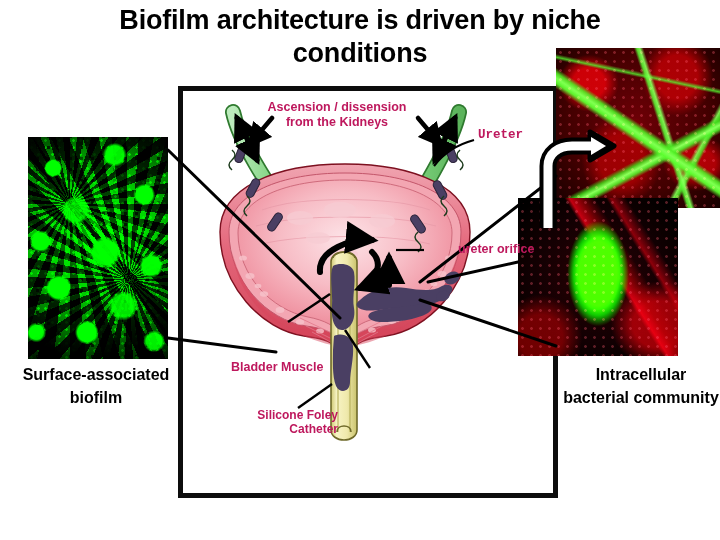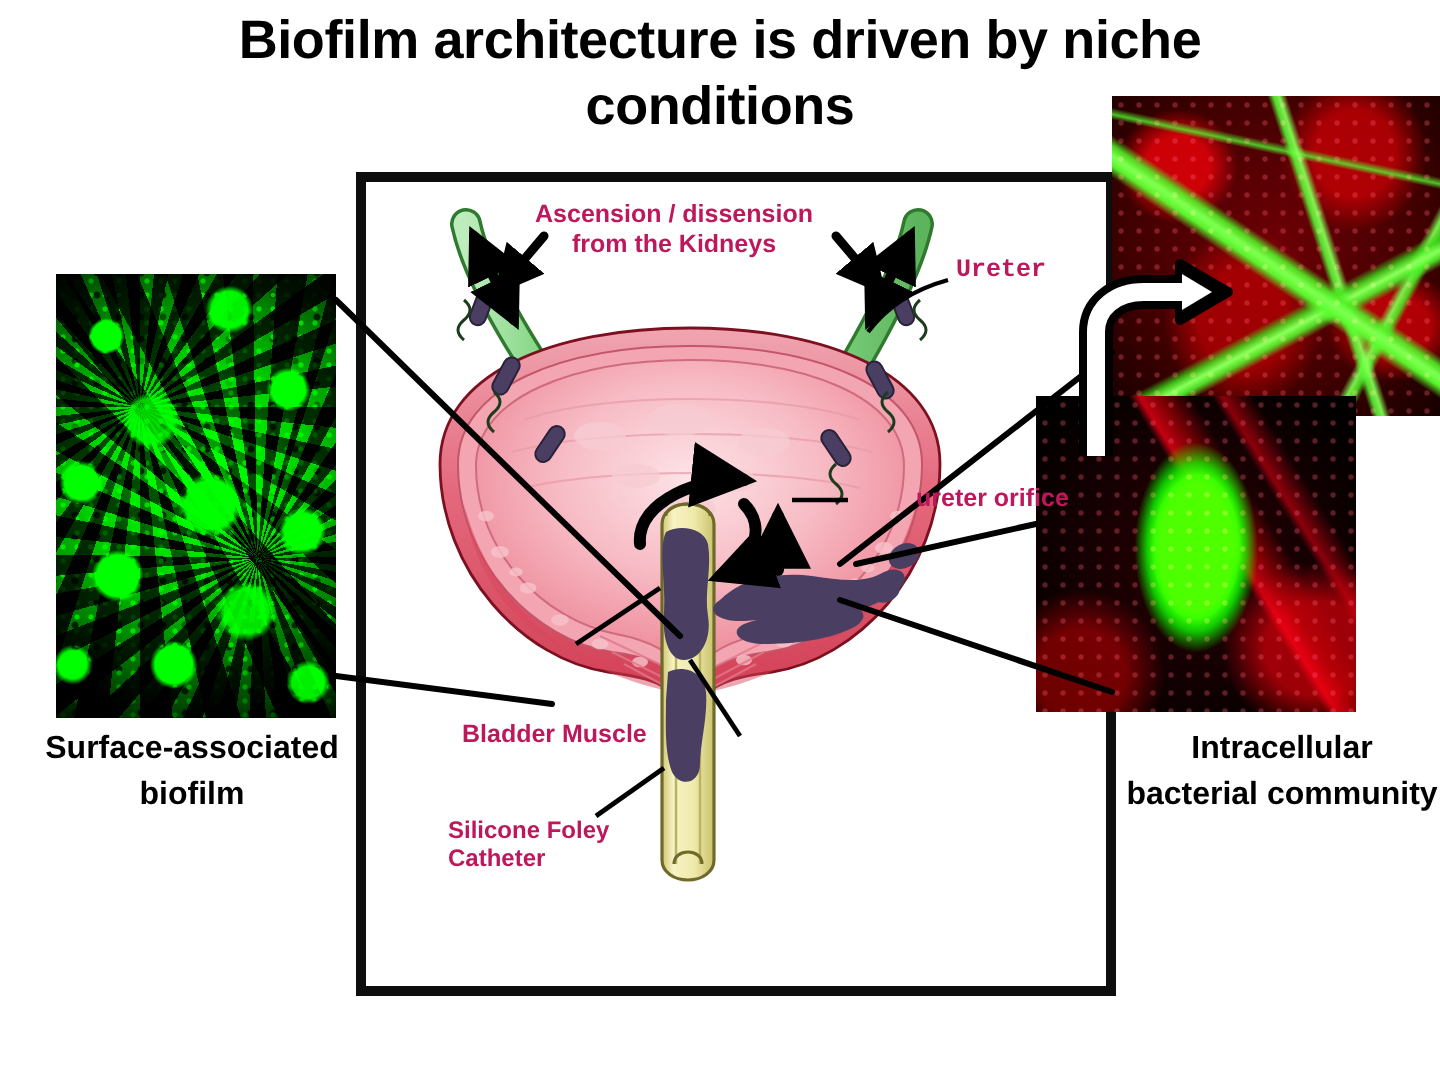--- a/index.html
+++ b/index.html
@@ -96,21 +96,21 @@
   .caption-right{left:562px;top:364px;width:158px;}
 
   
   .dlabel{position:absolute;font-weight:bold;color:#be185d;
           font-family:"Liberation Sans", sans-serif;line-height:1.18;}
   .lbl-ascension{left:262px;top:100px;width:150px;text-align:center;font-size:12.5px;}
   .lbl-ureter{left:478px;top:128px;font-size:12.5px;font-family:Liberation Mono, monospace;}
   .lbl-orifice{left:424px;top:242px;font-size:12.5px;margin-left:34px;}
   .lbl-bladder{left:231px;top:322px;font-size:12.5px;text-align:center;margin-top:38px;}
   .lbl-catheterbio{left:355px;top:370px;width:130px;text-align:center;font-size:12px;}
-  .lbl-foley{left:224px;top:408px;width:92px;text-align:left;font-size:12px;}
+  .lbl-foley{left:246px;top:408px;width:92px;text-align:right;font-size:12px;}
 
   
   .vec{position:absolute;left:0;top:0;width:720px;height:540px;
        pointer-events:none;overflow:visible;}
 </style>
 </head>
 <body>
 
 <div class="slide">
 

